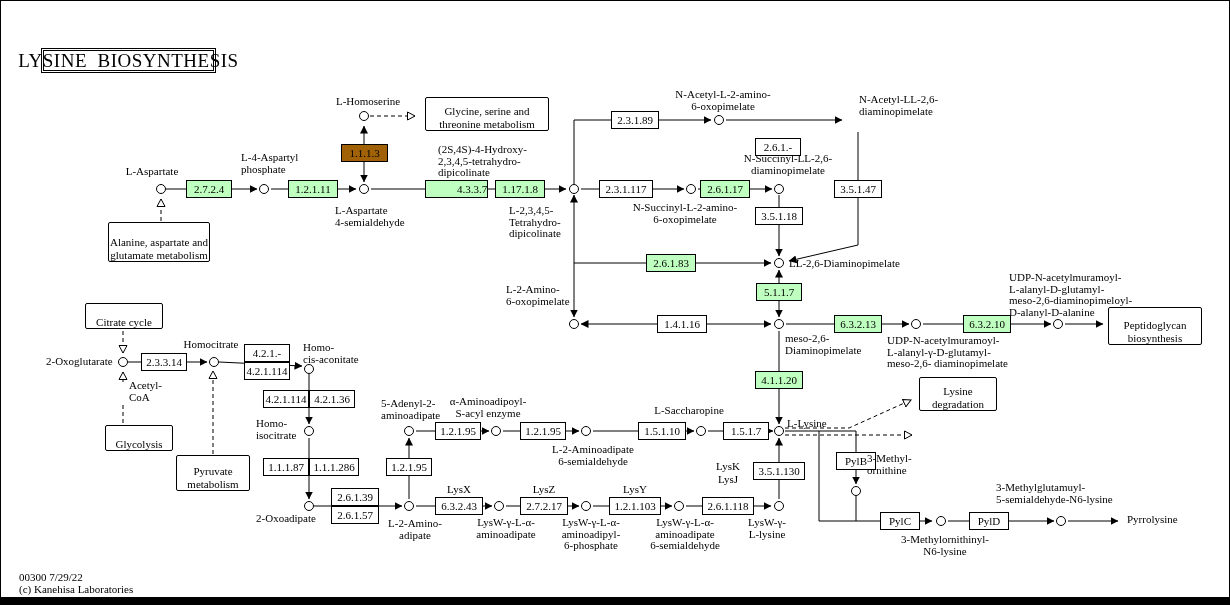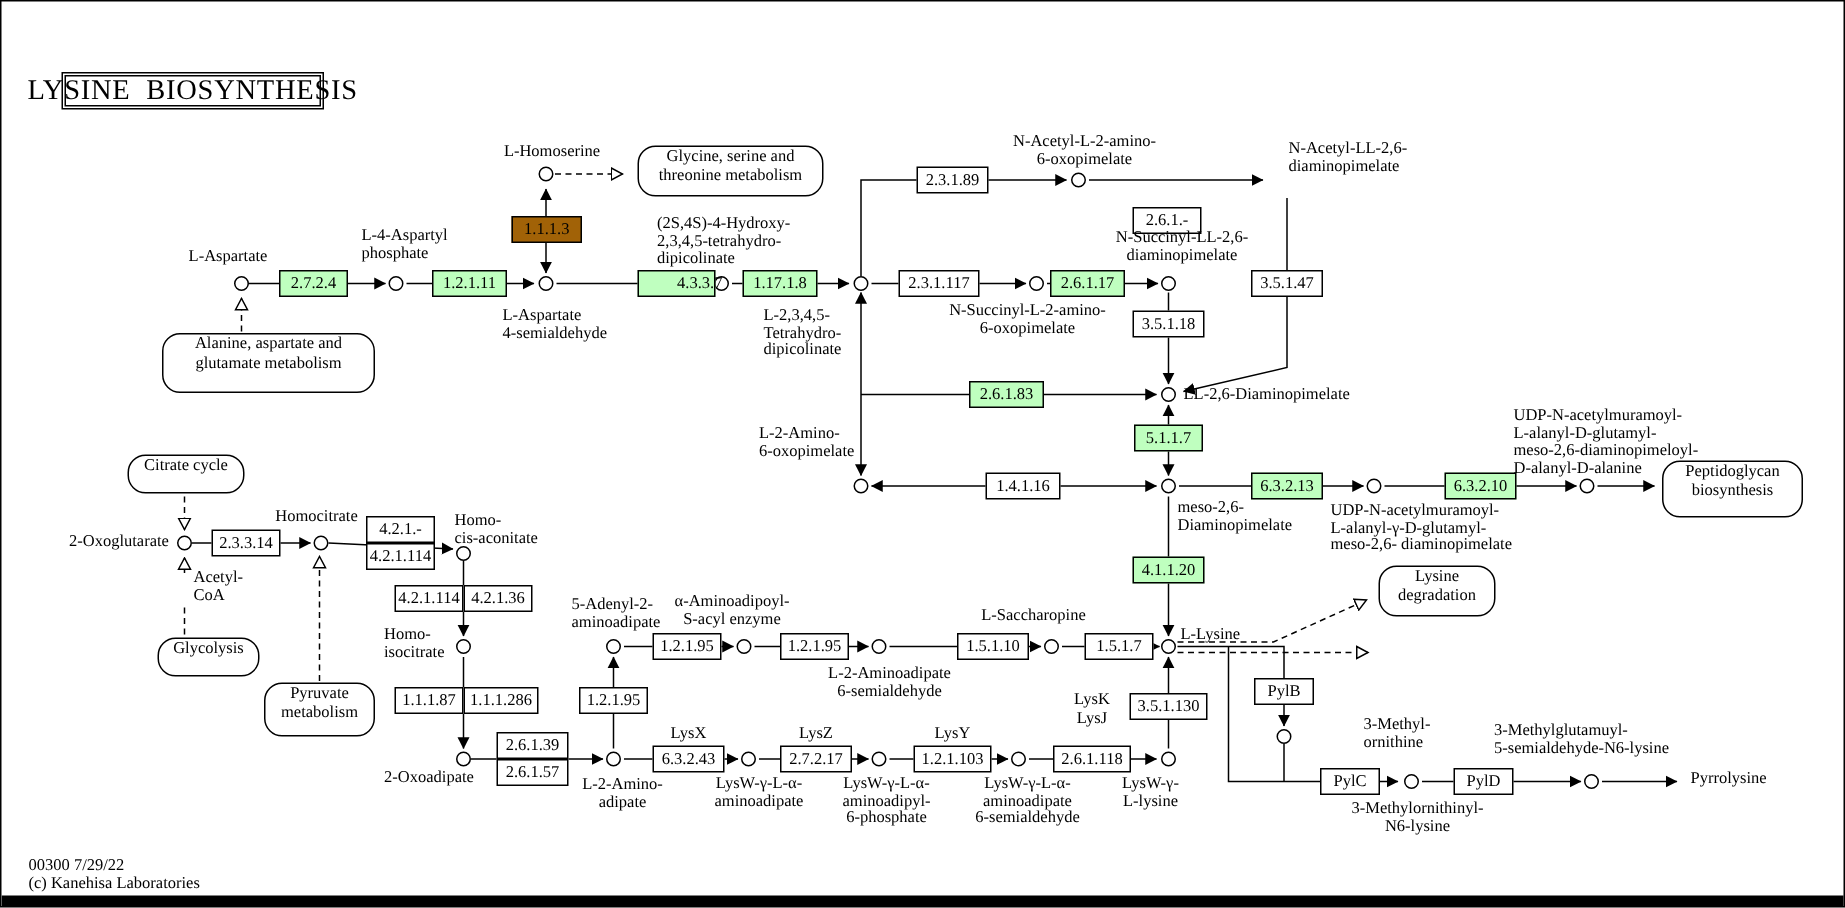--- a/index.html
+++ b/index.html
@@ -5,23 +5,23 @@
   * { margin:0; padding:0; box-sizing:border-box; }
   body { background:#fff; font-family:"Liberation Serif", serif; }
   #canvas { position:relative; width:1230px; height:605px; background:#fff; border:1px solid #000; overflow:hidden; }
   #lines-svg { position:absolute; left:0; top:0; z-index:1; pointer-events:none; }
   .cpd-node { fill:#fff; stroke:#000; stroke-width:1; pointer-events:auto; cursor:pointer; }
   .ec-box { position:absolute; z-index:2; background:#fff; border:1px solid #000; font-size:11px;
             display:flex; align-items:center; justify-content:center; white-space:nowrap; cursor:pointer; }
   .gene-label { position:absolute; z-index:2; font-size:11px; white-space:nowrap; transform:translateX(-50%); }
   .cpd-label { position:absolute; z-index:2; font-size:11px; line-height:11.5px; white-space:nowrap; }
   .cpd-label.center { transform:translateX(-50%); text-align:center; }
-  .map-box { position:absolute; z-index:2; background:#fff; border:1px solid #000; border-radius:12px;
+  .map-box { position:absolute; z-index:2; background:#fff; border:1px solid #000; border-radius:2px;
              font-size:11px; line-height:12.5px; display:flex; flex-direction:column; align-items:center;
-             justify-content:flex-start; text-align:center; cursor:pointer; }
+             justify-content:flex-end; text-align:center; cursor:pointer; }
   #title-box { position:absolute; left:40px; top:47px; width:175px; height:25px; border:3px double #000;
                display:flex; align-items:center; justify-content:center; font-size:19px; letter-spacing:0.5px;
                white-space:pre; z-index:2; }
   .footer-line { position:absolute; font-size:11px; z-index:2; }
   #bottom-bar { position:absolute; left:0; top:596px; width:1230px; height:9px; background:#000; z-index:4; }
 </style>
 </head>
 <body>
 
 <div id="canvas">
@@ -129,21 +129,21 @@
     <span>LYSINE  BIOSYNTHESIS</span>
   </div>
 
   <div class="footer-line" style="left:18px; top:570px;">00300 7/29/22</div>
   <div class="footer-line" style="left:18px; top:582px;">(c) Kanehisa Laboratories</div>
 
   <div id="bottom-bar"></div>
 <div class="ec-box" style="left: 340px; top: 143px; width: 47px; height: 18px; background: #a16207;">1.1.1.3</div>
     <div class="ec-box" style="left: 185px; top: 179px; width: 46px; height: 18px; background: rgb(191, 255, 191);">2.7.2.4</div>
     <div class="ec-box" style="left: 287px; top: 179px; width: 50px; height: 18px; background: rgb(191, 255, 191);">1.2.1.11</div>
-    <div class="ec-box" style="left: 424px; top: 179px; width: 52px; height: 18px; background: rgb(191, 255, 191); padding-left: 31px;">4.3.3.7</div>
+    <div class="ec-box" style="left: 424px; top: 179px; width: 63px; height: 18px; background: rgb(191, 255, 191); padding-left: 31px;">4.3.3.7</div>
     <div class="ec-box" style="left: 494px; top: 179px; width: 50px; height: 18px; background: rgb(191, 255, 191);">1.17.1.8</div>
     <div class="ec-box" style="left: 610px; top: 110px; width: 48px; height: 18px;">2.3.1.89</div>
     <div class="ec-box" style="left: 754px; top: 110px; width: 46px; height: 18px; margin-top: 27px;">2.6.1.-</div>
     <div class="ec-box" style="left: 598px; top: 179px; width: 54px; height: 18px;">2.3.1.117</div>
     <div class="ec-box" style="left: 699px; top: 179px; width: 50px; height: 18px; background: rgb(191, 255, 191);">2.6.1.17</div>
     <div class="ec-box" style="left: 833px; top: 179px; width: 48px; height: 18px;">3.5.1.47</div>
     <div class="ec-box" style="left: 754px; top: 206px; width: 48px; height: 18px;">3.5.1.18</div>
     <div class="ec-box" style="left: 645px; top: 253px; width: 50px; height: 18px; background: rgb(191, 255, 191);">2.6.1.83</div>
     <div class="ec-box" style="left: 755px; top: 282px; width: 46px; height: 18px; background: rgb(191, 255, 191);">5.1.1.7</div>
     <div class="ec-box" style="left: 656px; top: 314px; width: 50px; height: 18px;">1.4.1.16</div>
@@ -293,40 +293,40 @@
     </div>
     <div class="cpd-label center" style="left: 684px; top: 516px;">
       <div>LysW-γ-L-α-</div>
       <div>aminoadipate</div>
       <div>6-semialdehyde</div>
     </div>
     <div class="cpd-label center" style="left: 766px; top: 516px; text-align: center;">
       <div>LysW-γ-</div>
       <div>L-lysine</div>
     </div>
-    <div class="cpd-label left" style="left: 866px; top: 477px; margin-left: 42px;">
+    <div class="cpd-label left" style="left: 866px; top: 452px;">
       <div>3-Methyl-</div>
       <div>ornithine</div>
     </div>
     <div class="cpd-label center" style="left: 944px; top: 533px;">
       <div>3-Methylornithinyl-</div>
       <div>N6-lysine</div>
     </div>
     <div class="cpd-label left" style="left: 995px; top: 481px;">
       <div>3-Methylglutamuyl-</div>
       <div>5-semialdehyde-N6-lysine</div>
     </div>
     <div class="cpd-label left" style="left: 1126px; top: 513px;">
       <div>Pyrrolysine</div>
     </div>
     <div class="map-box" style="left: 424px; top: 96px; width: 124px; height: 34px;">
       <div>Glycine, serine and</div>
       <div>threonine metabolism</div>
     </div>
-    <div class="map-box" style="left: 107px; top: 221px; width: 142px; height: 40px;">
+    <div class="map-box" style="left: 107px; top: 221px; width: 102px; height: 40px;">
       <div>Alanine, aspartate and</div>
       <div>glutamate metabolism</div>
     </div>
     <div class="map-box" style="left: 84px; top: 302px; width: 78px; height: 26px;">
       <div>Citrate cycle</div>
     </div>
     <div class="map-box" style="left: 104px; top: 424px; width: 68px; height: 26px;">
       <div>Glycolysis</div>
     </div>
     <div class="map-box" style="left: 175px; top: 454px; width: 74px; height: 36px;">

